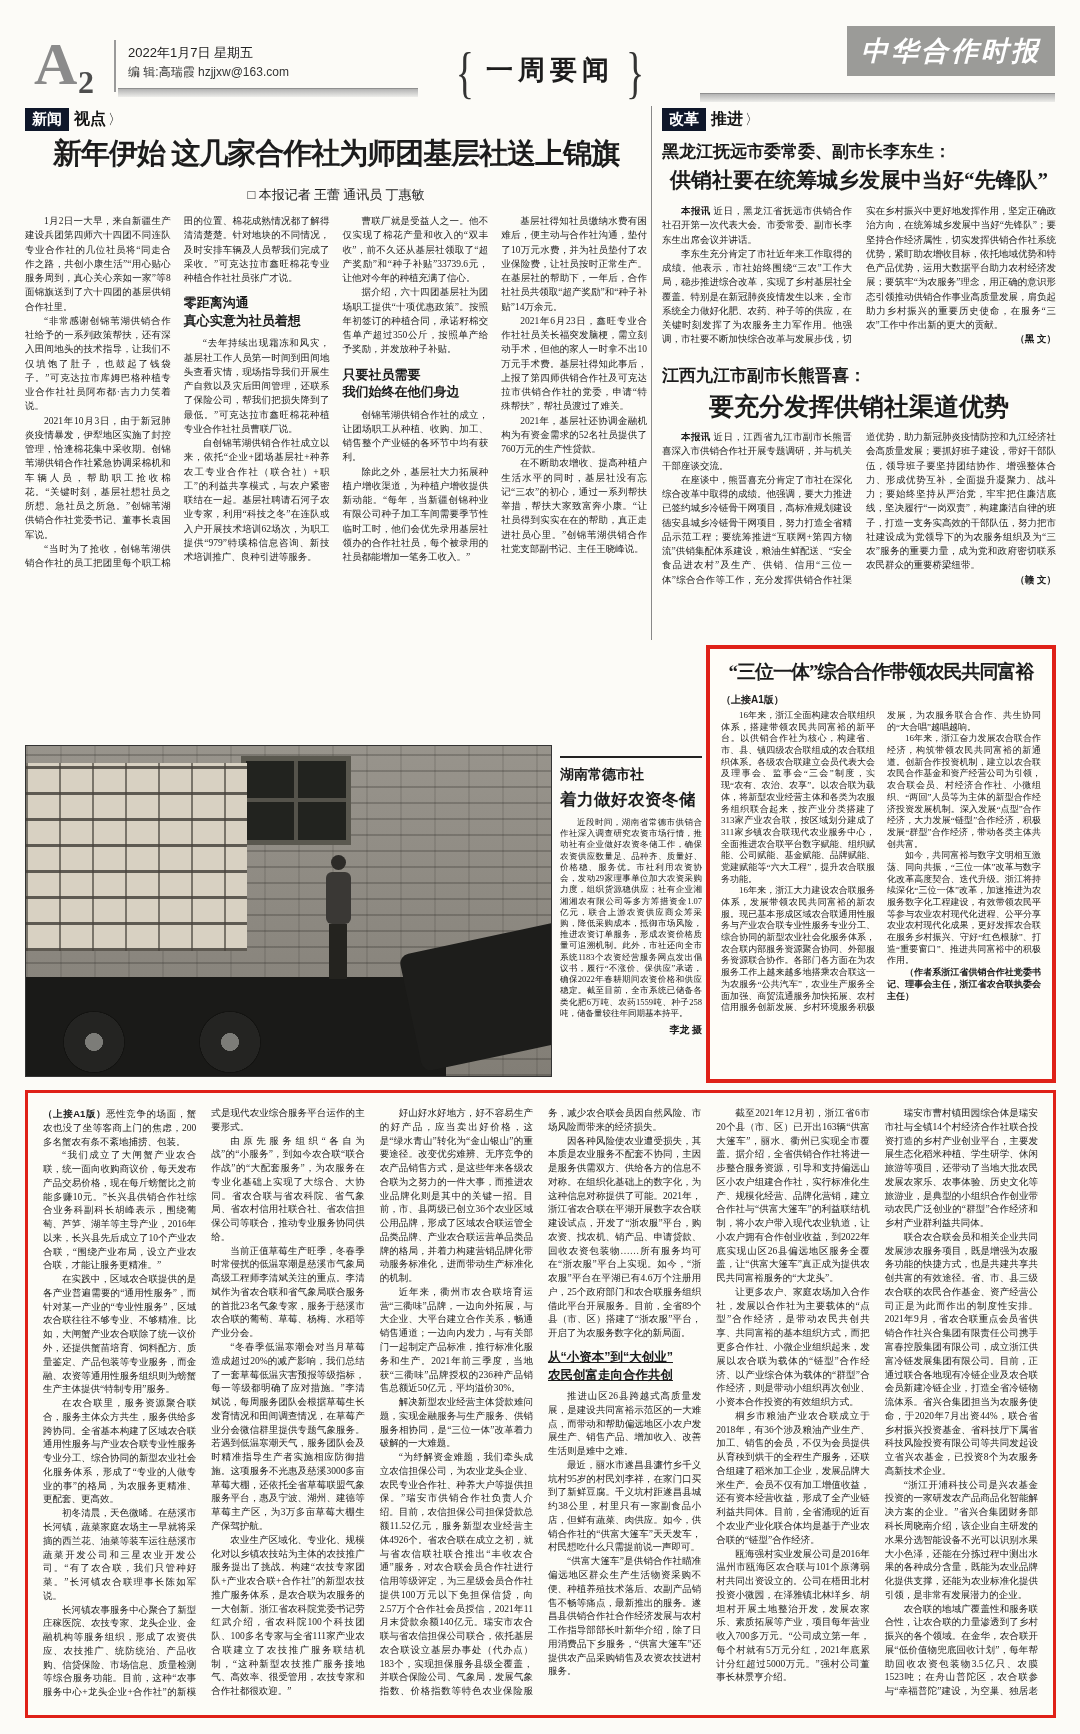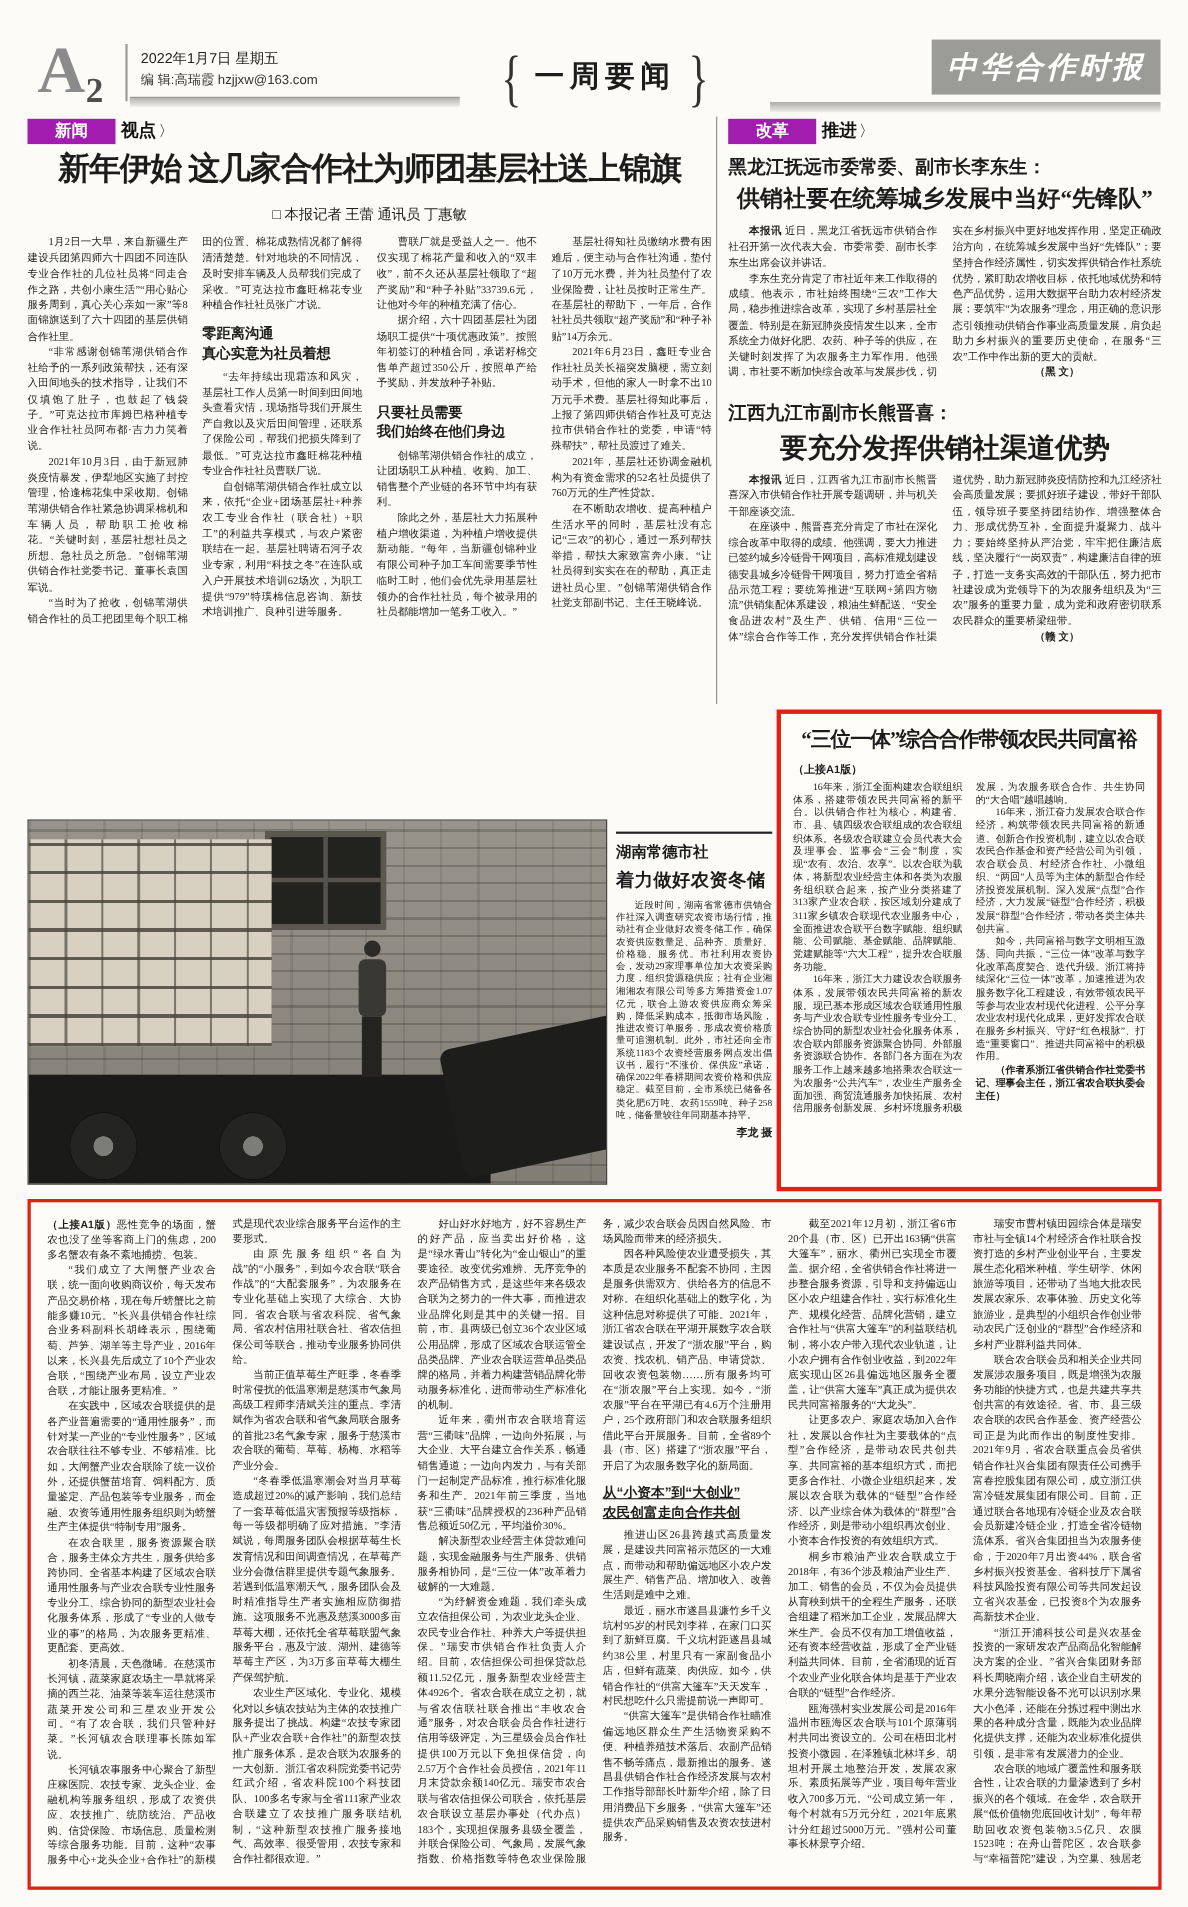--- a/index.html
+++ b/index.html
@@ -10,47 +10,47 @@
   .page-num{position:absolute;left:78px;top:64px;font-size:32px;font-weight:bold;color:#4e4e4e;}
   .hdr-vline{position:absolute;left:114px;top:40px;width:2px;height:52px;background:#9a9a9a;}
   .hdr-date{position:absolute;left:128px;top:44px;font-family:"Liberation Sans",sans-serif;font-size:13px;color:#222;}
   .hdr-editor{position:absolute;left:128px;top:64px;font-family:"Liberation Sans",sans-serif;font-size:12px;color:#333;}
   .hdr-bar{position:absolute;top:88px;height:8px;background:linear-gradient(#b3b3b3,#ededea);border-top:1px solid #8f8f8f;}
   .hdr-bar.left{left:118px;width:300px;}
   .hdr-bar.right{left:700px;width:355px;top:93px;}
   .hdr-section{position:absolute;left:420px;top:50px;width:260px;text-align:center;}
   .hdr-section .brace{font-size:38px;font-weight:normal;color:#333;vertical-align:-6px;display:inline-block;transform:scaleY(1.5);}
   .hdr-section .sec-title{font-size:27px;font-weight:bold;letter-spacing:5px;margin:0 8px;}
-  .masthead{position:absolute;right:25px;top:36px;background:#9b9b98;color:#fff;padding:7px 14px;
+  .masthead{position:absolute;right:25px;top:26px;background:#9b9b98;color:#fff;padding:7px 14px;
             font-size:27px;font-weight:bold;font-style:italic;letter-spacing:3px;}
   
   .tag{position:absolute;white-space:nowrap;}
-  .tag-box{display:inline-block;background:#a21caf;color:#fff;font-family:"Liberation Sans",sans-serif;
-           font-weight:bold;font-size:15px;padding:2px 25px;}
+  .tag-box{display:inline-block;background:#0f172a;color:#fff;font-family:"Liberation Sans",sans-serif;
+           font-weight:bold;font-size:15px;padding:2px 7px;}
   .tag-rest{font-family:"Liberation Sans",sans-serif;font-weight:bold;font-size:16px;color:#111;margin-left:5px;}
   .tag-arrow{font-size:14px;color:#111;margin-left:2px;}
   
   .nv-headline{position:absolute;left:25px;top:134px;width:622px;text-align:center;font-size:29px;
                font-weight:bold;letter-spacing:-1px;white-space:nowrap;}
   .nv-byline{position:absolute;left:25px;top:186px;width:622px;text-align:center;font-size:13px;}
   .nv-body{position:absolute;left:25px;top:214px;width:622px;height:522px;column-count:4;column-gap:13px;
            font-size:9.5px;line-height:1.5;text-align:justify;overflow:hidden;}
   p{margin:0;text-indent:2em;}
   .art-subhead{font-family:"Liberation Sans",sans-serif;font-weight:bold;font-size:13px;line-height:1.35;
                margin:9px 0 7px;break-inside:avoid;}
   .art-subhead span{display:block;}
   .main-vline{position:absolute;left:651px;top:106px;width:1px;height:534px;background:#888;}
   
   .r-kicker{position:absolute;left:662px;width:394px;font-family:"Liberation Sans",sans-serif;
             font-weight:bold;font-size:17px;}
   .r-headline{position:absolute;left:662px;width:394px;text-align:center;font-weight:bold;white-space:nowrap;}
   .r-body{position:absolute;left:662px;width:394px;column-count:2;column-gap:14px;font-size:9.5px;
           line-height:1.5;text-align:justify;overflow:hidden;}
   .lead{font-weight:bold;font-family:"Liberation Sans",sans-serif;}
-  .sig{text-align:center;font-weight:bold;text-indent:0;font-family:"Liberation Sans",sans-serif;}
+  .sig{text-align:right;font-weight:bold;text-indent:0;font-family:"Liberation Sans",sans-serif;}
   
   .sanwei{position:absolute;left:706px;top:645px;width:350px;height:438px;border:4px solid #df2118;
           background:#fffdf8;box-sizing:border-box;padding:8px 11px;}
   .sanwei-headline{font-size:19px;font-weight:bold;text-align:center;letter-spacing:-1px;
                    white-space:nowrap;margin:2px 0 8px;}
   .sanwei-continued{font-weight:bold;font-size:10px;font-family:"Liberation Sans",sans-serif;margin-bottom:3px;}
   .sanwei-body{height:355px;column-count:2;column-gap:12px;font-size:9px;line-height:1.3;
                text-align:justify;overflow:hidden;}
   .sanwei-author{font-weight:bold;font-family:"Liberation Sans",sans-serif;}
   

